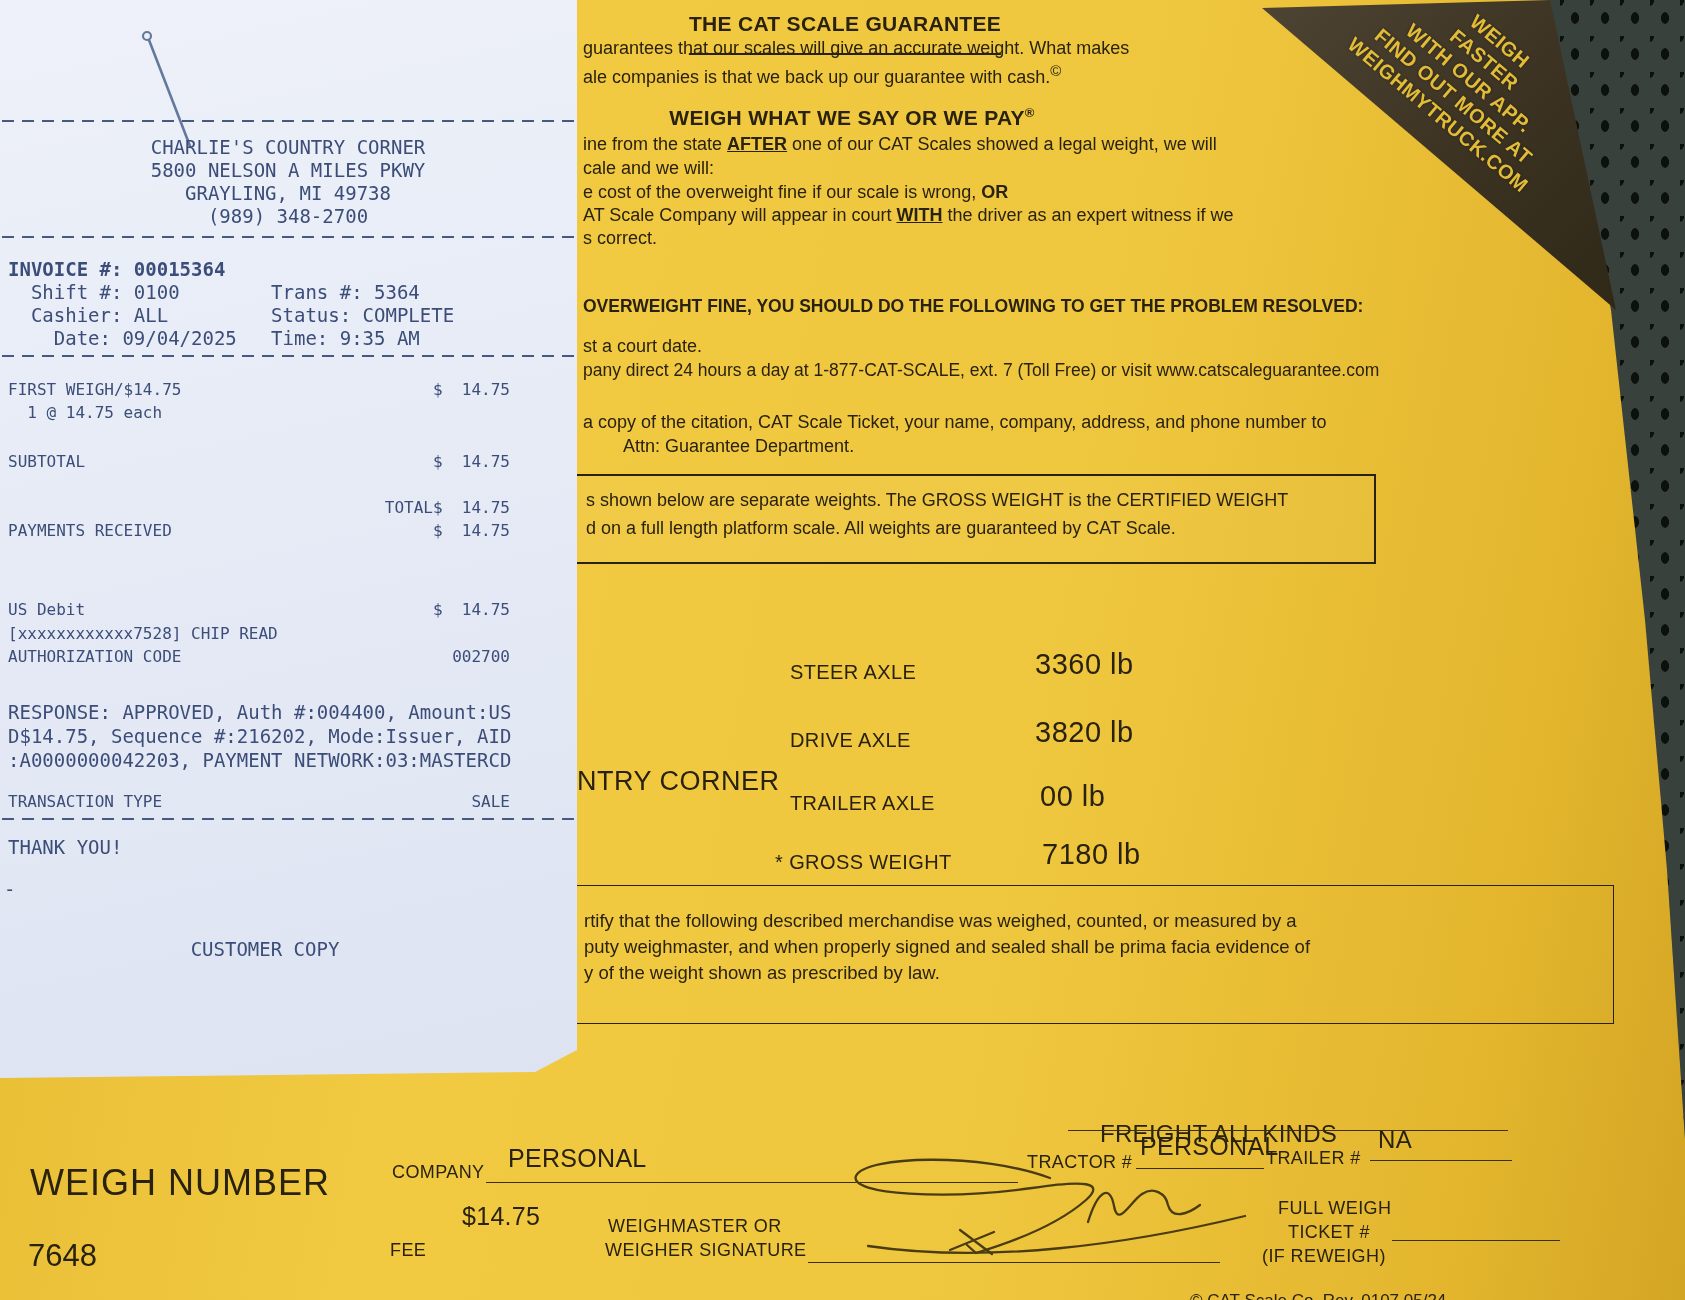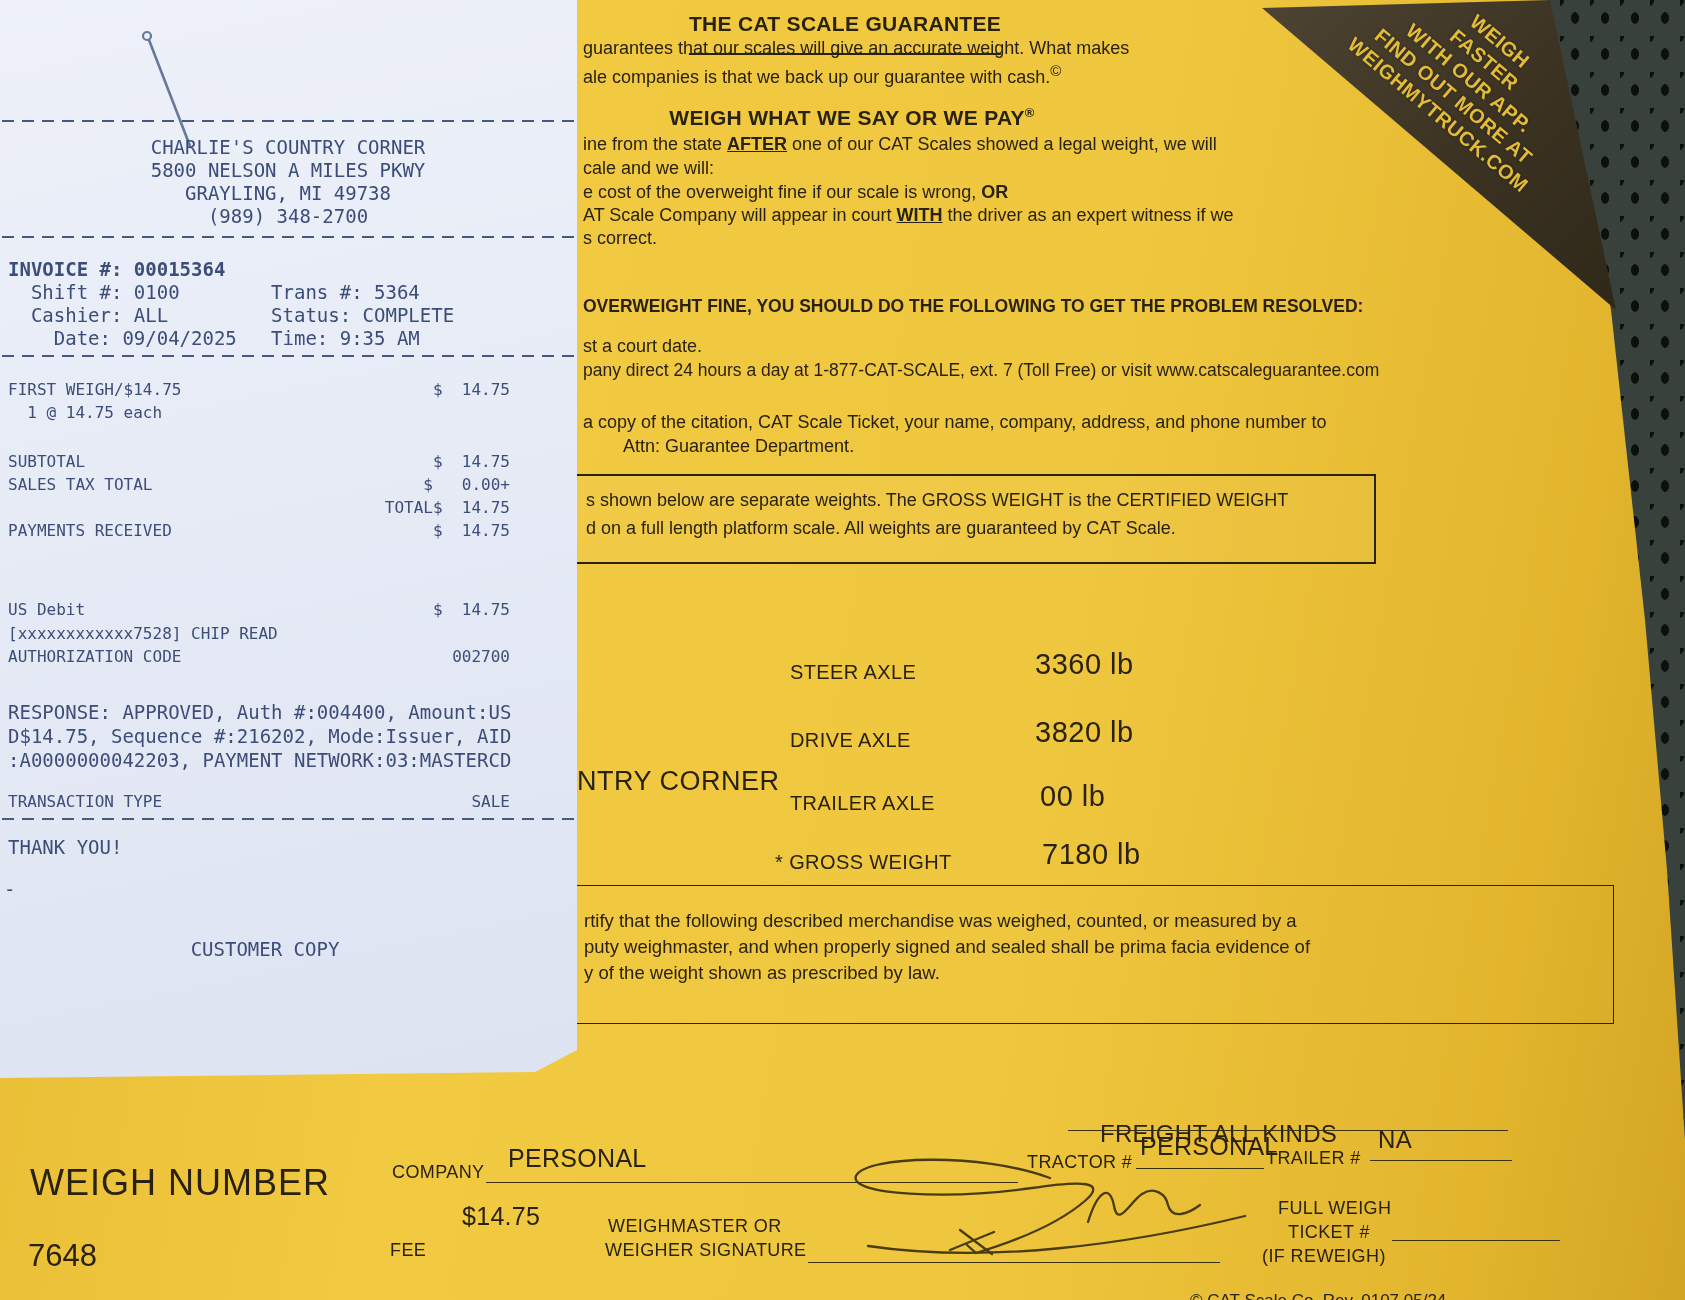--- a/index.html
+++ b/index.html
@@ -184,24 +184,20 @@
       </div>
     <div class="rrow" style="top:403px;">
         <span>  1 @ 14.75 each</span>
         <span></span>
       </div>
 
     <div class="rrow" style="top:452px;">
         <span>SUBTOTAL</span>
         <span>$  14.75</span>
       </div>
-    <div class="rrow" style="top:475px;">
-        <span>SALES TAX TOTAL</span>
-        <span>$   0.00+</span>
-      </div>
     <div class="rrow" style="top:498px;justify-content:flex-end;">
         <span>TOTAL</span>
         <span>$  14.75</span>
       </div>
     <div class="rrow" style="top:521px;">
         <span>PAYMENTS RECEIVED</span>
         <span>$  14.75</span>
       </div>
 
     <div class="rrow" style="top:600px;">

